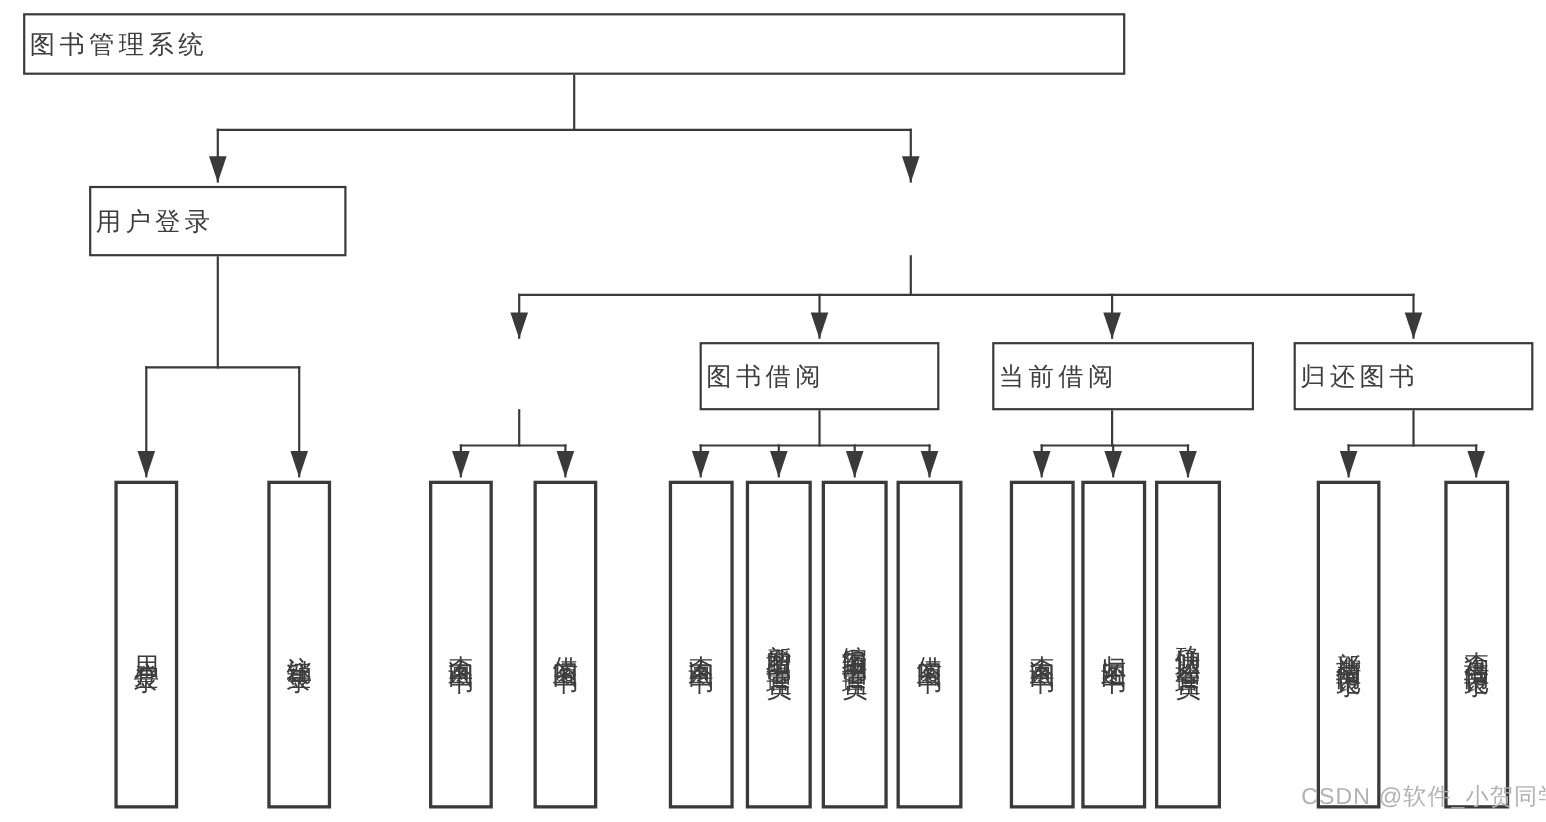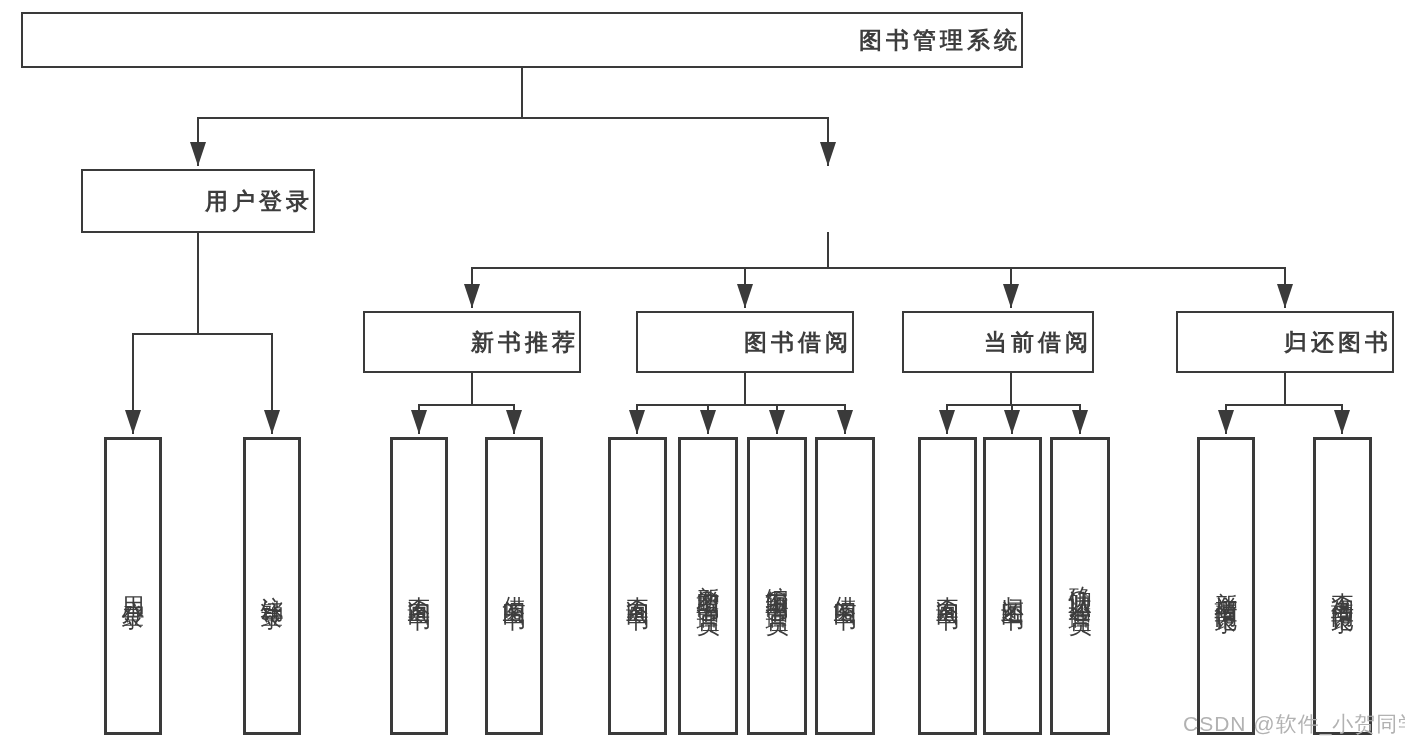--- a/index.html
+++ b/index.html
@@ -14,27 +14,26 @@
     position:relative;
     width:1405px;height:747px;
     background:var(--bg);
     overflow:hidden;
   }
   .connectors{position:absolute;left:0;top:0;width:1405px;height:747px;}
   .node{
     position:absolute;
     border:2px solid var(--line);
     background:#fff;
-    display:flex;align-items:center;justify-content:flex-end;
+    display:flex;align-items:center;justify-content:flex-start;
     color:var(--text);
     font-size:23px;
     letter-spacing:4px;
     text-indent:4px;
     white-space:nowrap;
-    font-weight:bold;
   }
   .leaf{
     position:absolute;
     top:437px;height:298px;
     border:3px solid var(--line);
     background:#fff;
     display:flex;align-items:center;justify-content:center;
     color:var(--text);
   }
   .leaf span{
@@ -112,27 +111,24 @@
   </svg>
 
   <div class="node" style="left:21px;top:12px;width:1002px;height:56px">
     <span>图书管理系统</span>
   </div>
 
   <div class="node" style="left:81px;top:169px;width:234px;height:64px">
     <span>用户登录</span>
   </div>
 
-  <div class="node" style="left:363px;top:311px;width:218px;height:62px">
-    <span>新书推荐</span>
-  </div>
   <div class="node" style="left:636px;top:311px;width:218px;height:62px">
     <span>图书借阅</span>
   </div>
-  <div class="node" style="left:902px;top:311px;width:192px;height:62px">
+  <div class="node" style="left:902px;top:311px;width:238px;height:62px">
     <span>当前借阅</span>
   </div>
   <div class="node" style="left:1176px;top:311px;width:218px;height:62px">
     <span>归还图书</span>
   </div>
 
   <div class="leaf" style="left:104px;width:58px">
     <span>用户登录</span>
   </div>
   <div class="leaf" style="left:243px;width:58px">

